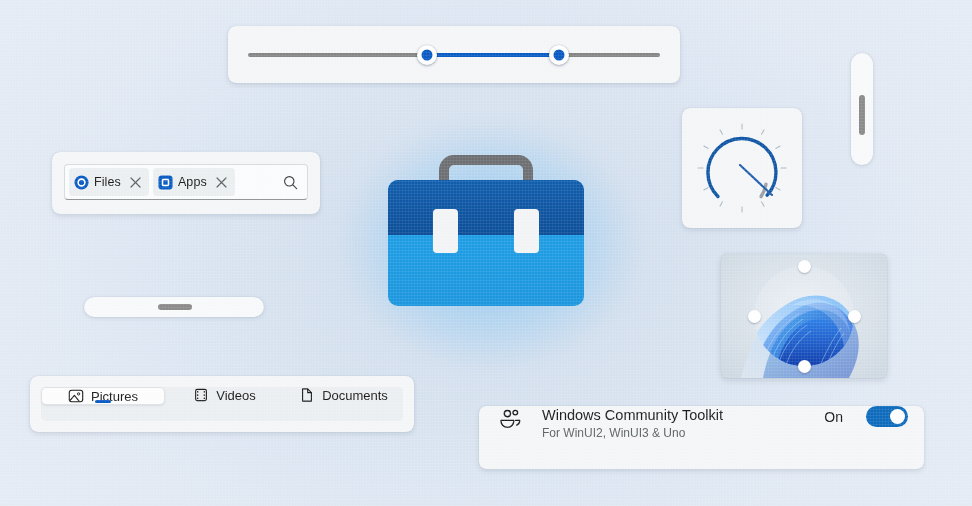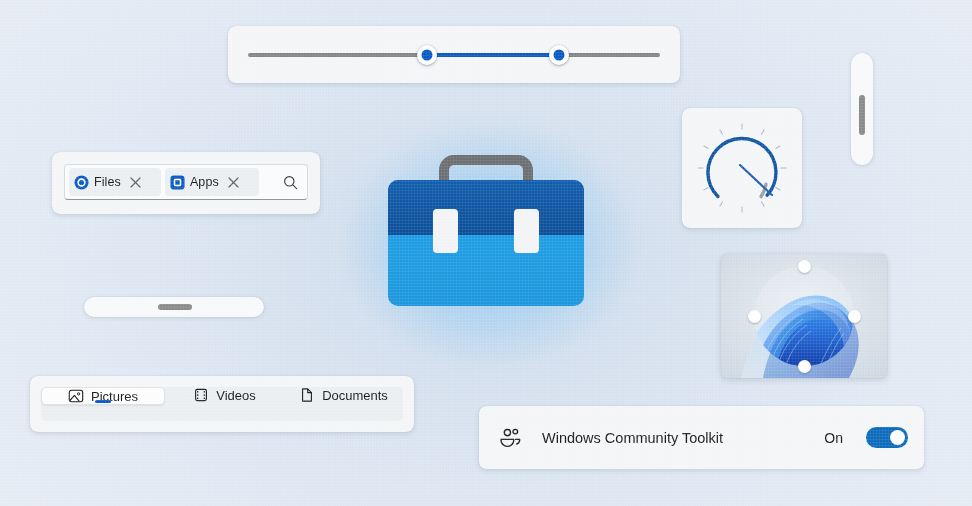--- a/index.html
+++ b/index.html
@@ -103,21 +103,21 @@
     display: flex;
     align-items: center;
     padding: 0 4px;
   }
   .token {
     display: flex;
     align-items: center;
     height: 28px;
     background: #eceff1;
     border-radius: 4px;
-    padding: 0 15px 0 5px;
+    padding: 0 3px 0 5px;
     margin-right: 4px;
   }
   .token-icon {
     width: 15px; height: 15px;
     flex: 0 0 15px;
     margin-right: 5px;
     display: block;
   }
   .token-label {
     font-size: 12.5px;
@@ -275,21 +275,21 @@
     border-radius: 2px;
   }
   .seg-icon { width: 16px; height: 16px; display: block; }
 
   
   #settings-card {
     left: 479px; top: 406px;
     width: 445px; height: 63px;
     border-radius: 7px;
     display: flex;
-    align-items: center;
+    align-items: flex-start;
     padding: 0 16px 0 19px;
     box-sizing: border-box;
   }
   #settings-icon { width: 26px; height: 26px; flex: 0 0 26px; display:block; }
   #settings-texts {
     margin-left: 18px;
     flex: 1 1 auto;
     min-width: 0;
   }
   #settings-title {
@@ -540,20 +540,21 @@
 
   <div class="card" id="settings-card">
     <svg id="settings-icon" viewBox="0 0 26 26">
       <circle cx="9.4" cy="7.6" r="3.1" fill="none" stroke="#1b1b1b" stroke-width="1.35"></circle>
       <circle cx="17.3" cy="6.6" r="2.3" fill="none" stroke="#1b1b1b" stroke-width="1.35"></circle>
       <path d="M3.6 14.3 h11.6 a0.6 0.6 0 0 1 0.6 0.7 a6.4 6.4 0 0 1 -12.8 0 a0.6 0.6 0 0 1 0.6 -0.7 Z" fill="none" stroke="#1b1b1b" stroke-width="1.35"></path>
       <path d="M17.5 14.3 h3.6 a0.6 0.6 0 0 1 0.6 0.7 a4.6 4.6 0 0 1 -3.1 4.1" fill="none" stroke="#1b1b1b" stroke-width="1.35" stroke-linecap="round"></path>
     </svg>
     <div id="settings-texts">
       <div id="settings-title">Windows Community Toolkit</div>
+      <div id="settings-sub">For WinUI2, WinUI3 &amp; Uno</div>
     </div>
     <div id="toggle-wrap">
       <span id="toggle-state">On</span>
       <div id="toggle">
         <div id="toggle-knob"></div>
       </div>
     </div>
   </div>
 
   <div id="noise"></div>

